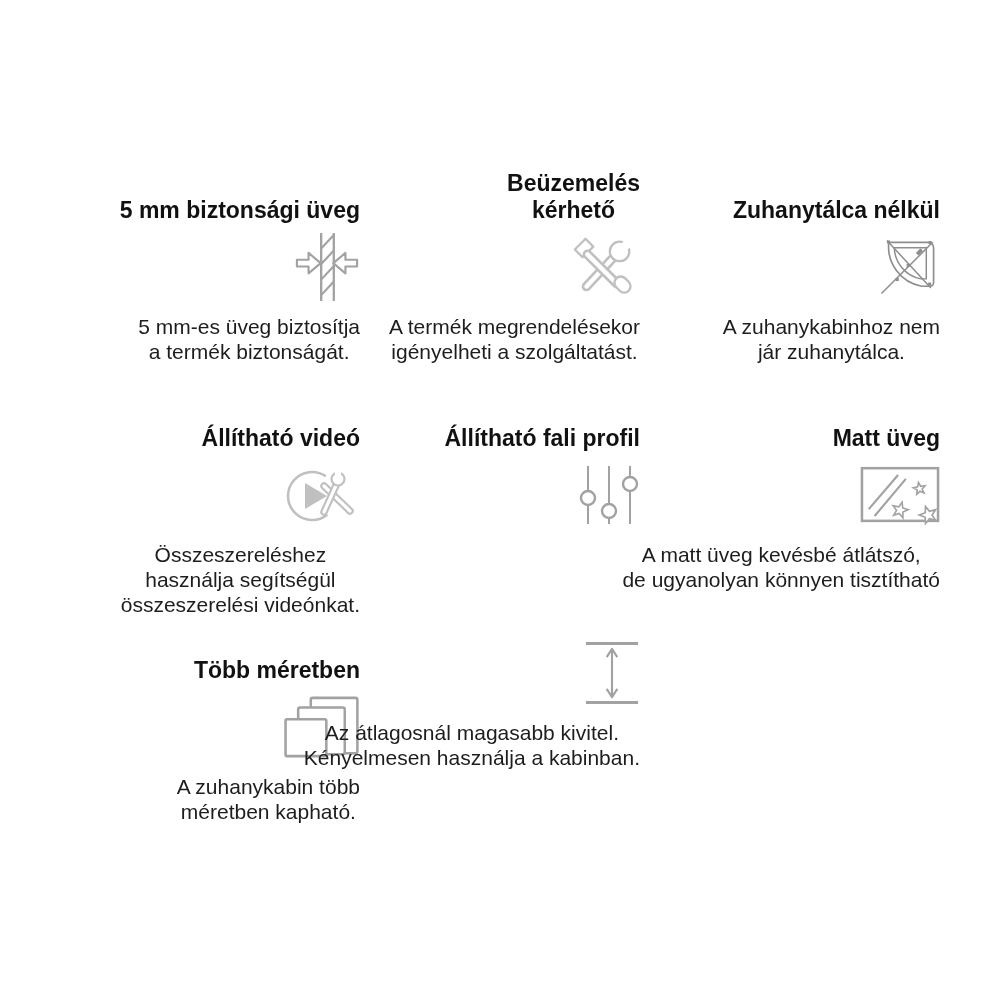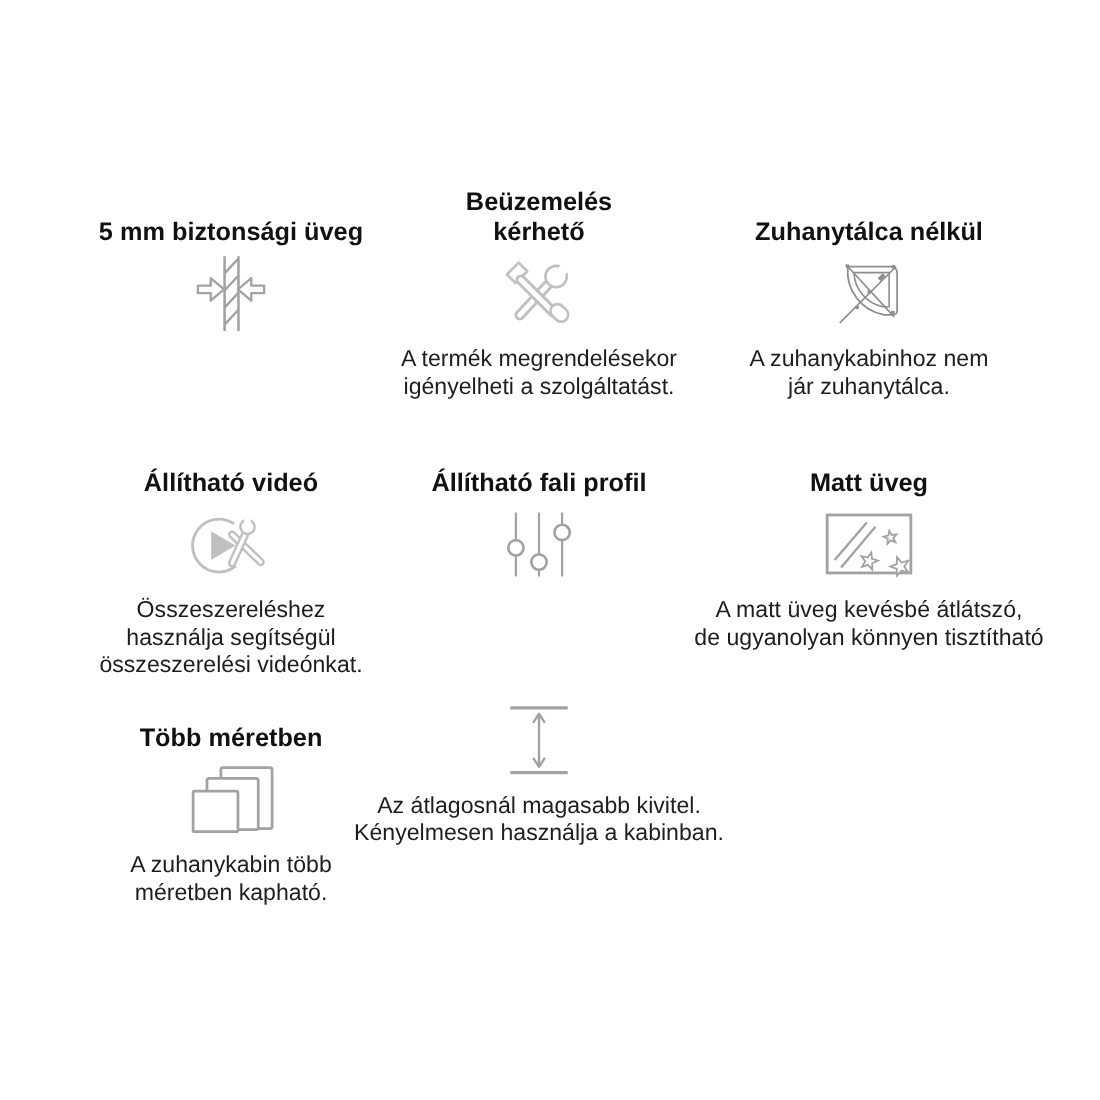--- a/index.html
+++ b/index.html
@@ -9,21 +9,21 @@
     font-family:"Liberation Sans",sans-serif;
     position:relative;
     overflow:hidden;
     color:var(--text,#1d1d1d);
   }
   .cell{
     position:absolute;
     width:300px;
     display:flex;
     flex-direction:column;
-    align-items:center;
+    align-items:flex-end;
     text-align:center;
   }
   .title{
     min-height:54px;
     display:flex;
     align-items:flex-end;
     justify-content:center;
     font-size:23px;
     line-height:27px;
     font-weight:bold;
@@ -61,20 +61,22 @@
   <div class="title">5 mm biztonsági üveg</div>
   <div class="iconbox">
     <svg width="66" height="74" viewBox="0 0 68 76">
       <line class="s" stroke-width="2.4" x1="28" y1="3" x2="28" y2="73"></line>
       <line class="s" stroke-width="2.4" x1="41" y1="3" x2="41" y2="73"></line>
       <path class="s" stroke-width="2.2" d="M28,19 L41,5 M28,35 L41,21 M28,51 L41,37 M28,67 L41,53"></path>
       <path class="s" stroke-width="2.2" stroke-linejoin="round" d="M3,30.5 h12 v-7 L27.5,34 L15,44.5 v-7 H3 z"></path>
       <path class="s" stroke-width="2.2" stroke-linejoin="round" d="M65,30.5 h-12 v-7 L40.5,34 L53,44.5 v-7 h12 z"></path>
     </svg>
   </div>
+  <div class="desc">5 mm-es üveg biztosítja
+a termék biztonságát.</div>
 </div>
 
 <div class="cell" style="left:340px;top:170px;">
   <div class="title">Beüzemelés
 kérhető</div>
   <div class="iconbox">
     <svg width="72" height="72" viewBox="0 0 74 74">
 
       <line class="sl" stroke-width="10" stroke-linecap="round" x1="19" y1="57" x2="45" y2="29"></line>
       <line class="w" stroke-width="4.6" stroke-linecap="round" x1="19" y1="57" x2="45" y2="29"></line>

